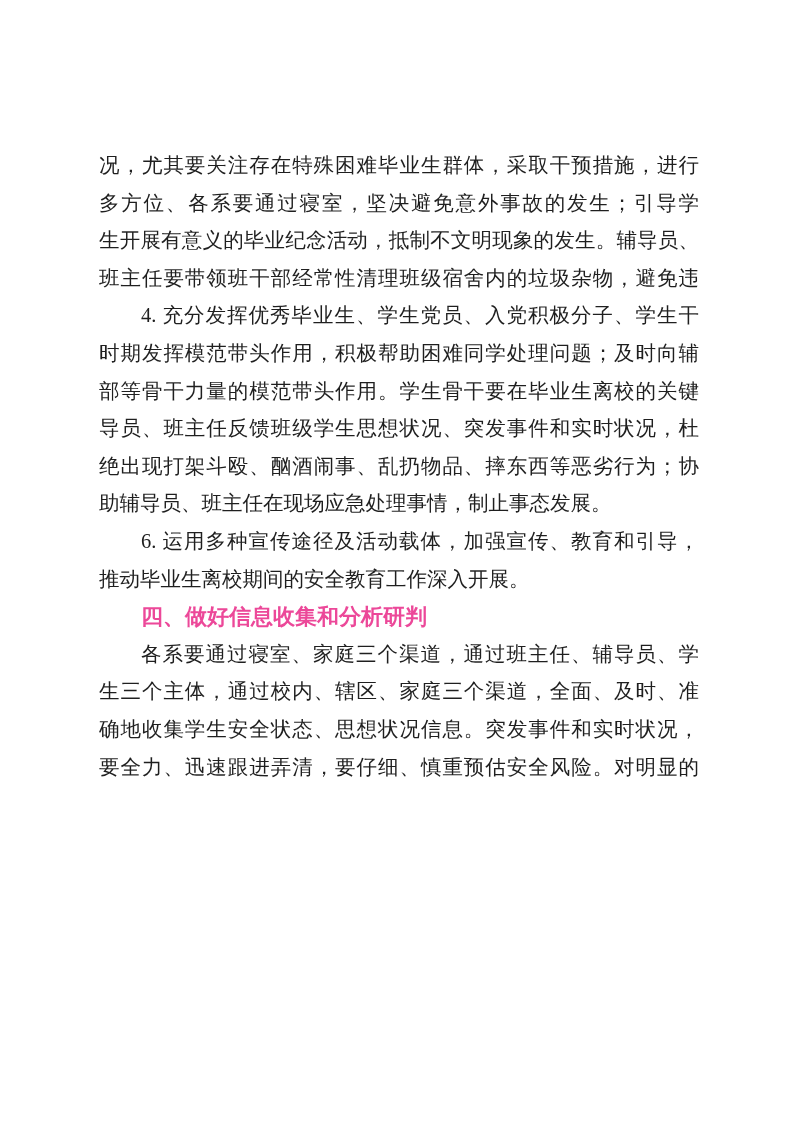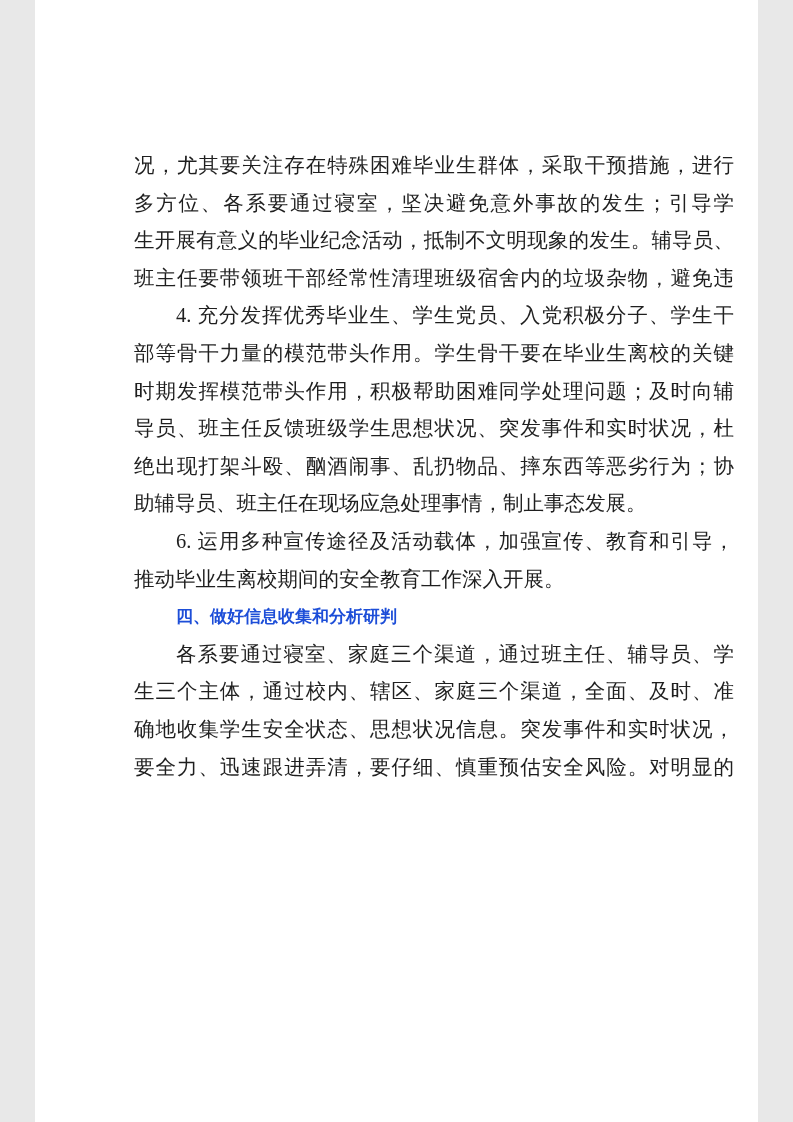--- a/index.html
+++ b/index.html
@@ -2,21 +2,21 @@
 <html><head>
 <meta charset="utf-8">
 <style>
   html, body {
     margin: 0;
     padding: 0;
     background: #e8e8e8;
   }
   .page {
     position: relative;
-    width: 723px;
+    width: 793px;
     height: 1122px;
     margin: 0 auto;
     background: #ffffff;
     overflow: hidden;
     font-family: "Liberation Serif", "DejaVu Serif", serif;
   }
   .content {
     position: absolute;
     left: 99px;
     top: 147px;
@@ -37,40 +37,40 @@
   }
   .line.last {
     text-align-last: left;
   }
   .line.indent {
     text-indent: 42px;
   }
   .paragraph.heading .line {
     font-family: "Liberation Sans", "DejaVu Sans", sans-serif;
     font-weight: 700;
-    color: #1d4ed8;
-    font-size: 17px;
+    color: #ec4899;
+    font-size: 22px;
     text-align-last: left;
   }
 </style>
 </head>
 <body>
 
 <div class="page">
   <div class="content">
       <div class="paragraph">
         <div class="line">况，尤其要关注存在特殊困难毕业生群体，采取干预措施，进行</div>
         <div class="line">多方位、各系要通过寝室，坚决避免意外事故的发生；引导学</div>
         <div class="line">生开展有意义的毕业纪念活动，抵制不文明现象的发生。辅导员、</div>
         <div class="line">班主任要带领班干部经常性清理班级宿舍内的垃圾杂物，避免违</div>
       </div>
       <div class="paragraph">
         <div class="line indent">4. 充分发挥优秀毕业生、学生党员、入党积极分子、学生干</div>
+        <div class="line">时期发挥模范带头作用，积极帮助困难同学处理问题；及时向辅</div>
         <div class="line">部等骨干力量的模范带头作用。学生骨干要在毕业生离校的关键</div>
-        <div class="line">时期发挥模范带头作用，积极帮助困难同学处理问题；及时向辅</div>
         <div class="line">导员、班主任反馈班级学生思想状况、突发事件和实时状况，杜</div>
         <div class="line">绝出现打架斗殴、酗酒闹事、乱扔物品、摔东西等恶劣行为；协</div>
         <div class="line last">助辅导员、班主任在现场应急处理事情，制止事态发展。</div>
       </div>
       <div class="paragraph">
         <div class="line indent">6. 运用多种宣传途径及活动载体，加强宣传、教育和引导，</div>
         <div class="line last">推动毕业生离校期间的安全教育工作深入开展。</div>
       </div>
       <div class="paragraph heading">
         <div class="line indent last">四、做好信息收集和分析研判</div>

